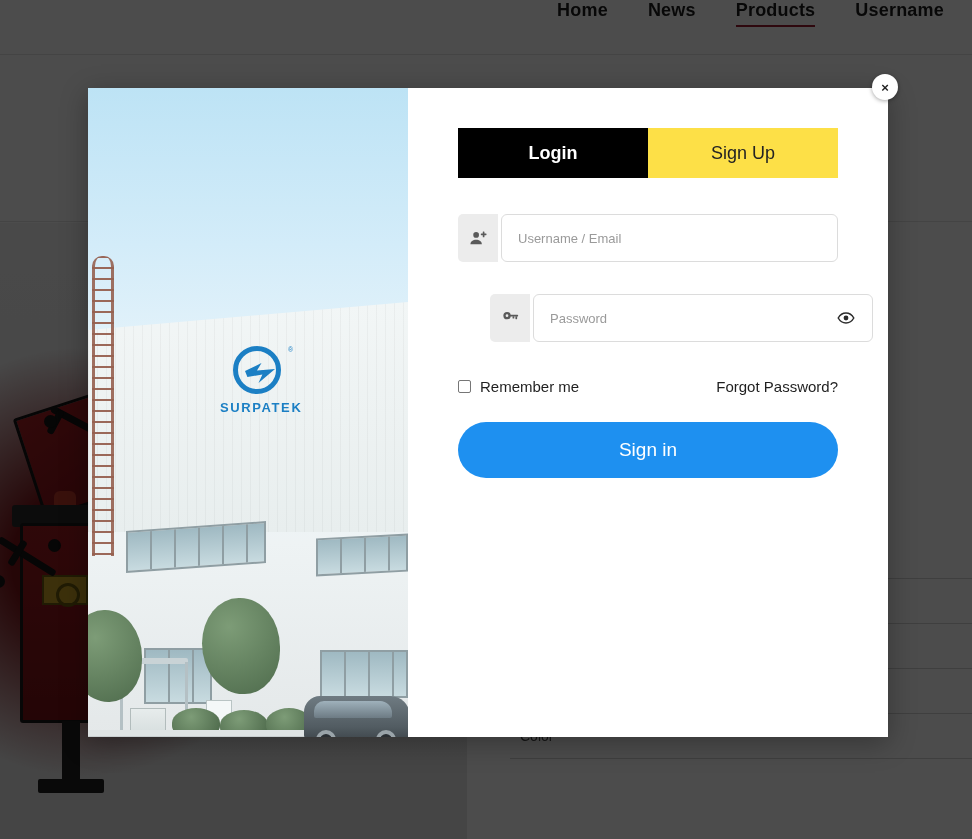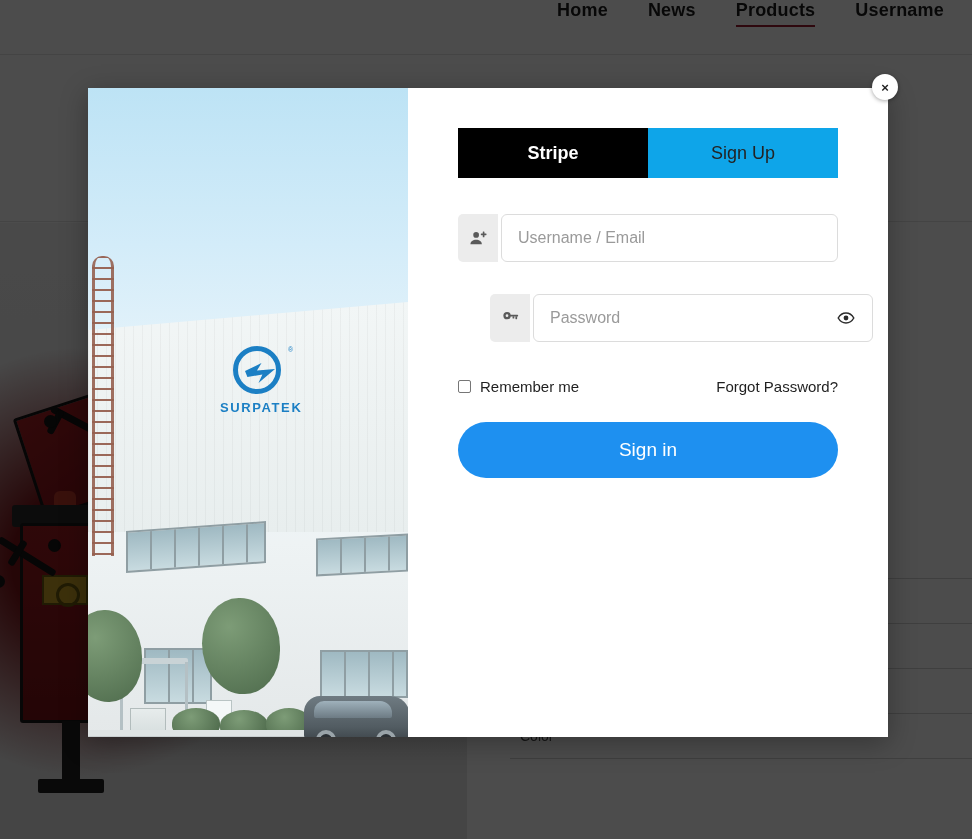--- a/index.html
+++ b/index.html
@@ -227,32 +227,32 @@
 
   
   .modal-form { flex: 1; position: relative; background: #ffffff; padding: 0 50px; }
 
   .tabs { position: absolute; left: 50px; top: 40px; width: 380px; height: 50px; display: flex; }
   .tab {
     flex: 1; display: flex; align-items: center; justify-content: center;
     font-size: 18px; cursor: pointer; user-select: none;
   }
   .tab.active { background: #000000; color: #ffffff; font-weight: bold; }
-  .tab.inactive { background: #0ea5e9; color: #232323; }
+  .tab.inactive { background: #fde047; color: #232323; }
 
   .field-row { position: absolute; left: 50px; width: 380px; height: 48px; display: flex; }
   .field-row.r1 { top: 126px; }
   .field-row.r2 { top: 206px; margin-left: 32px; }
   .field-icon {
     width: 40px; height: 48px; background: #ececec; border-radius: 5px 0 0 5px;
     display: flex; align-items: center; justify-content: center; color: #5a5a5a;
   }
   .field-input {
     flex: 1; height: 48px; border: 1px solid #dcdcdc; border-radius: 6px;
-    margin-left: 3px; padding: 0 16px; font-size: 16px; color: #2b2b2b;
+    margin-left: 3px; padding: 0 16px; font-size: 13px; color: #2b2b2b;
     background: #ffffff; outline: none; font-family: "Liberation Sans", sans-serif;
   }
   .field-input::placeholder { color: #9a9a9a; }
   .eye-btn {
     position: absolute; right: 14px; top: 14px; width: 20px; height: 20px;
     display: flex; align-items: center; justify-content: center; cursor: pointer;
     color: #2b2b2b;
   }
 
   .options-row {
@@ -376,21 +376,21 @@
       <div class="car-win"></div>
       <div class="wheel" style="left:12px"></div>
       <div class="wheel" style="left:72px"></div>
     </div>
 
   </div>
 
   <div class="modal-form">
 
     <div class="tabs">
-      <div class="tab active">Stripe</div>
+      <div class="tab active">Login</div>
       <div class="tab inactive">Sign Up</div>
     </div>
 
     <div class="field-row r1">
       <div class="field-icon">
         <svg width="19" height="19" viewBox="0 0 24 24" fill="currentColor">
           <circle cx="9" cy="7.5" r="3.6"></circle>
           <path d="M1.8 19.2c0-3.6 3.3-5.7 7.2-5.7s7.2 2.1 7.2 5.7z"></path>
           <rect x="17.4" y="3.2" width="2.1" height="7.2" rx="0.7"></rect>
           <rect x="14.9" y="5.7" width="7.2" height="2.1" rx="0.7"></rect>

